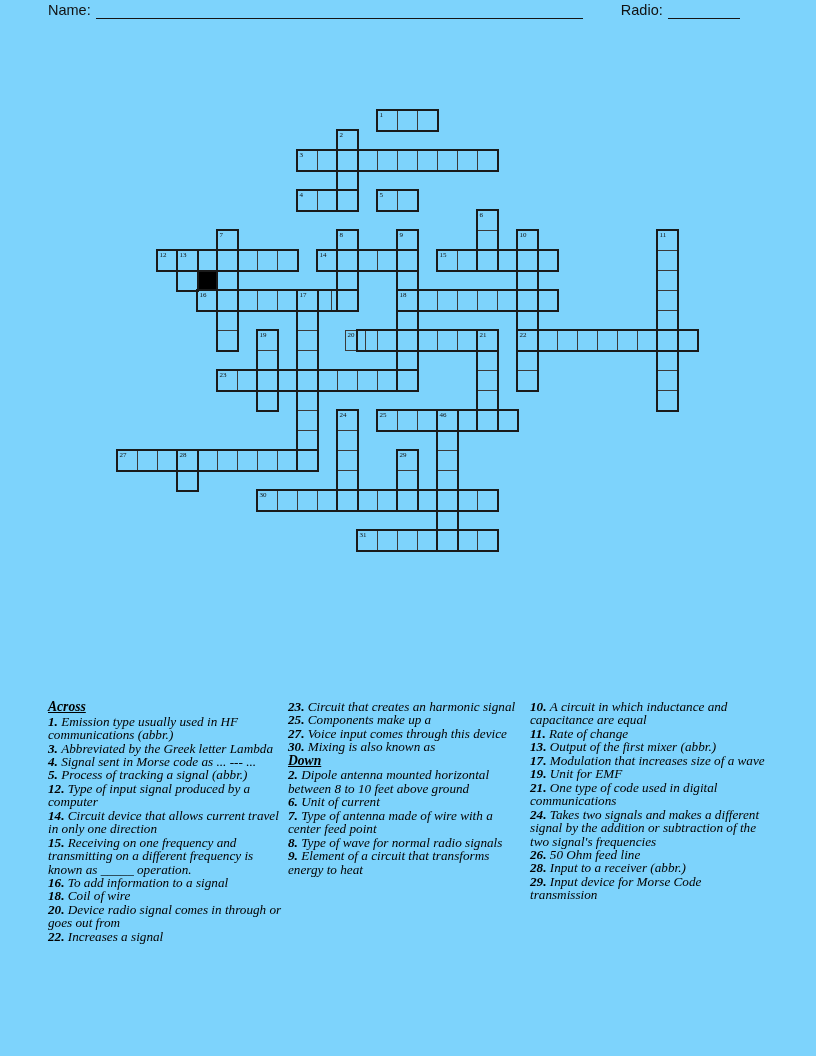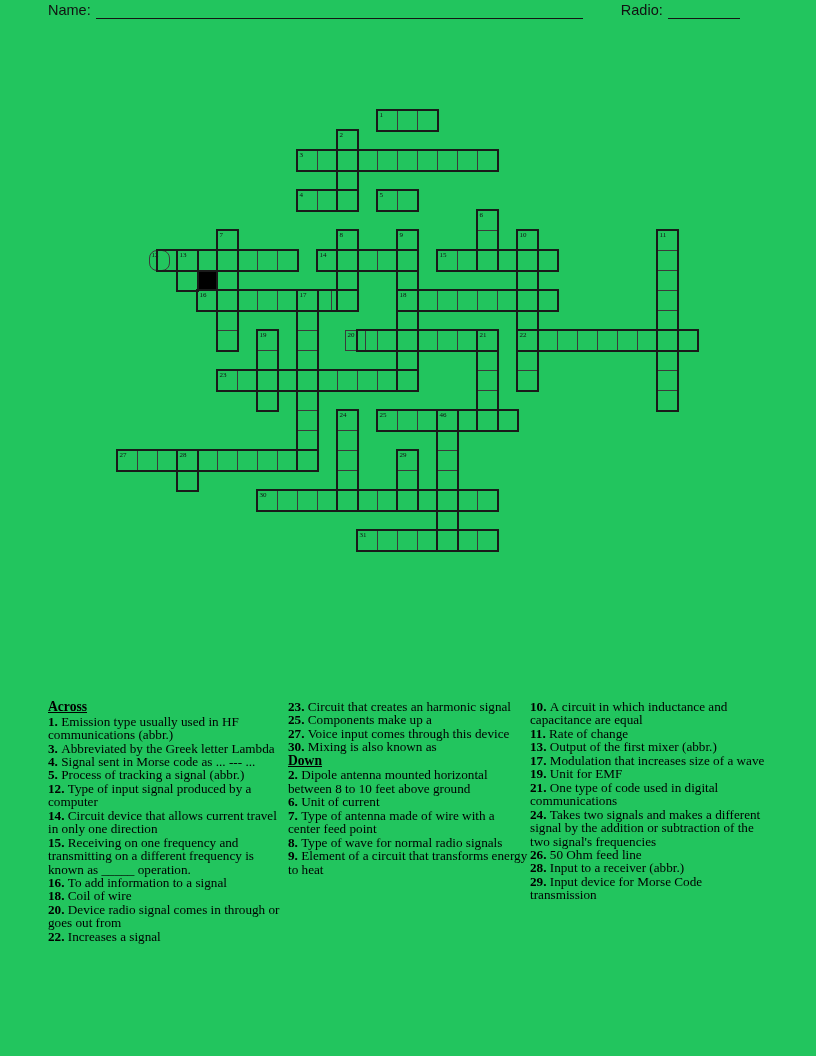--- a/index.html
+++ b/index.html
@@ -1,16 +1,16 @@
 <!DOCTYPE html>
 <html style="--grid-line: #3a3a3a; --entry-line: #1a1a1a; --black-cell: #000000;"><head>
 <meta charset="utf-8">
 <style>
   html,body{margin:0;padding:0;background:#fff;}
-  .page{position:relative;width:816px;height:1056px;background:#22c55e;overflow:hidden;
+  .page{position:relative;width:816px;height:1056px;background:#7dd3fc;overflow:hidden;
         font-family:"Liberation Serif",serif;color:#000;}
 
   
   .header-row{position:absolute;left:48px;top:2px;width:692px;display:flex;align-items:flex-end;
               font-family:"Liberation Sans",sans-serif;font-size:14.5px;color:#111;}
   .hlabel{white-space:nowrap;padding-bottom:1px;}
   .fill-line{border-bottom:1.4px solid #151515;height:15px;}
   .name-line{width:492px;margin-left:5px;}
   .date-label{margin-left:38px;}
   .date-line{width:73px;margin-left:5px;}
@@ -24,21 +24,21 @@
   #grid{position:absolute;left:117px;top:110px;width:582px;height:442px;}
   .cell{position:absolute;width:21px;height:21px;box-sizing:border-box;
         border:1px solid var(--grid-line,#3a3a3a);background:transparent;}
   .cell.black{background:var(--black-cell,#000);border-color:var(--black-cell,#000);}
   .cellnum{position:absolute;left:1.5px;top:0.5px;font-size:7px;line-height:7px;
            font-family:"Liberation Serif",serif;color:#111;}
   .outline{position:absolute;box-sizing:border-box;border:2px solid var(--entry-line,#1a1a1a);
            pointer-events:none;background:transparent;}
 
   
-  #clues{position:absolute;left:0;top:700px;width:816px;height:300px;}
+  #clues{position:absolute;left:0;top:700px;width:816px;height:300px;font-style:italic;}
   .clue-col{position:absolute;top:0;width:240px;}
   .clue-col.c1{left:48px;}
   .clue-col.c2{left:288px;}
   .clue-col.c3{left:530px;}
   .clue-header{font-weight:bold;text-decoration:underline;font-size:13.6px;line-height:13.6px;
                margin:0 0 1px 0;}
   p.clue{margin:0;font-size:13.2px;line-height:13.45px;}
   p.clue b{font-weight:bold;}
 </style>
 </head>
@@ -74,21 +74,21 @@
       <div class="cell" style="left: 360px; top: 40px;"></div>
       <div class="cell" style="left: 180px; top: 80px;">
         <span class="cellnum">4</span>
       </div>
       <div class="cell" style="left: 200px; top: 80px;"></div>
       <div class="cell" style="left: 220px; top: 80px;"></div>
       <div class="cell" style="left: 260px; top: 80px;">
         <span class="cellnum">5</span>
       </div>
       <div class="cell" style="left: 280px; top: 80px;"></div>
-      <div class="cell" style="left: 32px; top: 140px; border-radius: 8px;">
+      <div class="cell" style="left: 40px; top: 140px;">
         <span class="cellnum">12</span>
       </div>
       <div class="cell" style="left: 60px; top: 140px;">
         <span class="cellnum">13</span>
       </div>
       <div class="cell" style="left: 80px; top: 140px;"></div>
       <div class="cell" style="left: 100px; top: 140px;"></div>
       <div class="cell" style="left: 120px; top: 140px;"></div>
       <div class="cell" style="left: 140px; top: 140px;"></div>
       <div class="cell" style="left: 160px; top: 140px;"></div>

